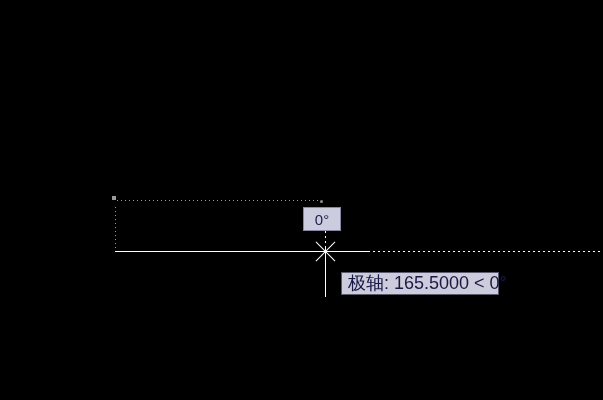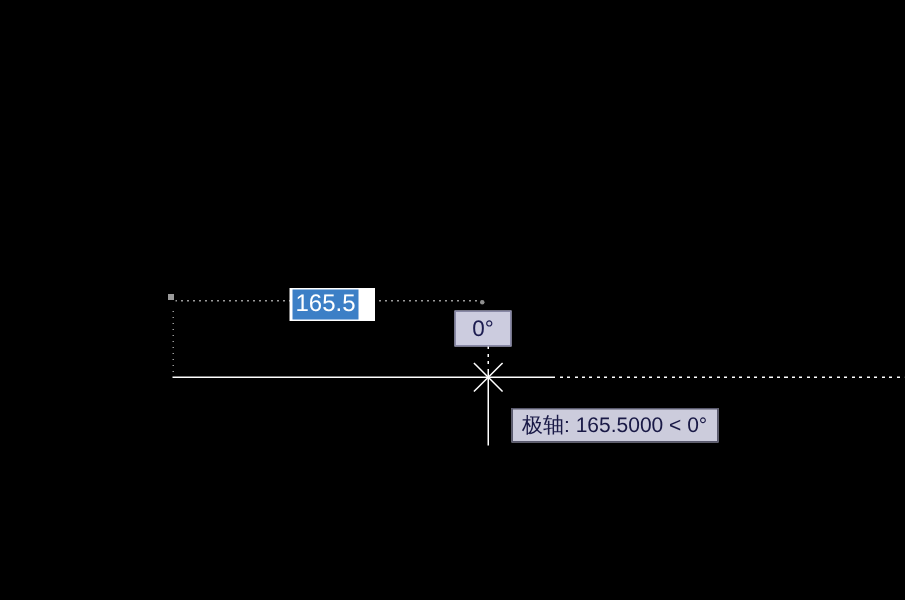--- a/index.html
+++ b/index.html
@@ -29,41 +29,38 @@
   .v-dashed-white{position:absolute;left:325px;top:231px;width:1px;height:17px;
     background:repeating-linear-gradient(0deg,#ffffff 0 2px,transparent 2px 5px);}
   .v-solid-white{position:absolute;left:325px;top:248px;width:1px;height:49px;background:#ffffff;}
   .h-solid-white{position:absolute;left:115px;top:251px;width:255px;height:1px;background:#ffffff;}
   .h-dotted-white{position:absolute;left:373px;top:251px;width:230px;height:1px;
     background:repeating-linear-gradient(90deg,#ffffff 0 2px,transparent 2px 5px);}
   .diag{position:absolute;left:312px;top:251px;width:27px;height:1px;background:#ffffff;transform-origin:center;}
   .diag.a{transform:rotate(45deg);}
   .diag.b{transform:rotate(-45deg);}
   
-  .tooltip{position:absolute;left:341px;top:272px;width:138px;height:23px;box-sizing:border-box;
-    background:#ccccdc;border:1px solid #5a5a6e;color:#191946;font-size:14px;line-height:20px;
+  .tooltip{position:absolute;left:341px;top:272px;width:158px;height:23px;box-sizing:border-box;
+    background:#ccccdc;border:1px solid #5a5a6e;color:#191946;font-size:18px;line-height:20px;
     padding-left:6px;white-space:nowrap;}
   
   .watermark{position:absolute;left:384px;top:372px;font-size:16px;font-weight:bold;
     letter-spacing:0.5px;color:#7d1414;white-space:nowrap;
     text-shadow:-1px -1px 0 #d65050,1px -1px 0 #d65050,-1px 1px 0 #d65050,1px 1px 0 #d65050;}
 </style>
 </head>
 <body>
 
 <div id="canvas">
 
   <div class="sq-marker"></div>
   <div class="h-dotted-dim"></div>
   <div class="v-dotted-dim"></div>
   <div class="dot-marker"></div>
 
-  <div class="len-input">
-    <span class="sel">165.5</span>
-  </div>
 
   <div class="angle-box">
     <span>0°</span>
   </div>
 
   <div class="h-solid-white"></div>
   <div class="h-dotted-white"></div>
   <div class="v-dashed-white"></div>
   <div class="v-solid-white"></div>
   <div class="diag a"></div>

